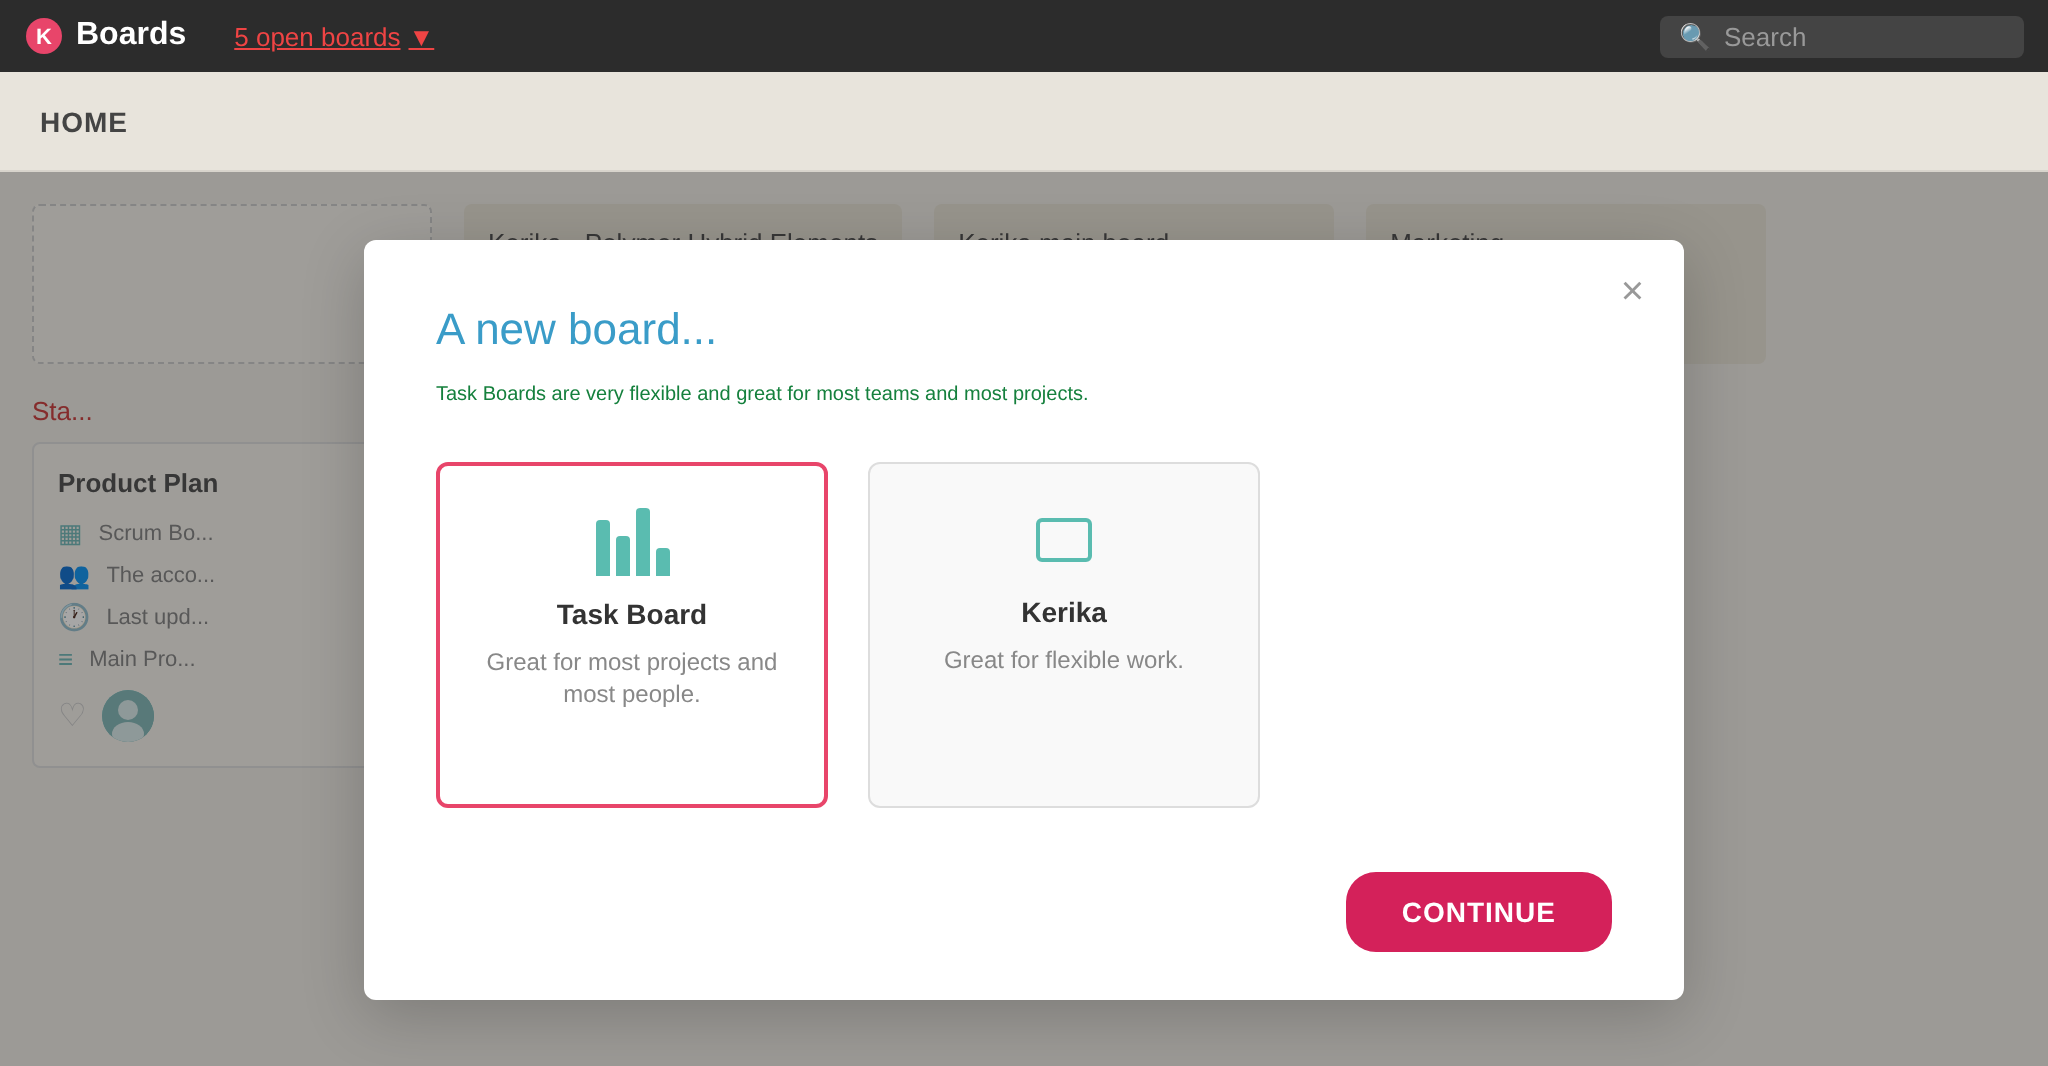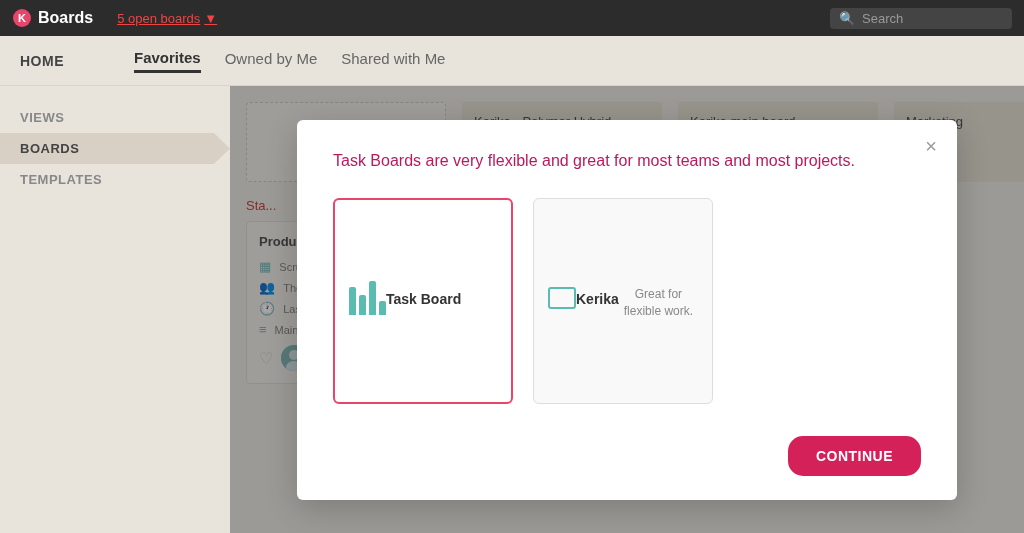--- a/index.html
+++ b/index.html
@@ -226,22 +226,22 @@
       display: flex;
       flex-direction: column;
     }
     .modal-title {
       font-size: 22px;
       color: #3a9cc8;
       font-weight: 400;
       margin-bottom: 14px;
     }
     .modal-desc {
-      font-size: 16px;
-      color: #be185d;
+      font-size: 10px;
+      color: #15803d;
       margin-bottom: 28px;
     }
     .modal-close {
       position: absolute;
       top: 16px;
       right: 20px;
       font-size: 20px;
       color: #999;
       cursor: pointer;
       background: none;
@@ -251,24 +251,24 @@
 
     .board-type-row {
       display: flex;
       gap: 20px;
       margin-bottom: 32px;
       flex: 1;
     }
     .board-type-card {
       border: 1px solid #ddd;
       border-radius: 6px;
-      width: 180px;
+      width: 196px;
       padding: 20px 14px 16px;
       display: flex;
-      flex-direction: row;
+      flex-direction: column;
       align-items: center;
       cursor: pointer;
       text-align: center;
       background: #f9f9f9;
       transition: border-color 0.15s;
     }
     .board-type-card.selected {
       border: 2px solid #e8456a;
       background: white;
     }
@@ -343,34 +343,24 @@
     <span>▼</span>
   </div>
   <div class="search-area">
     <span style="color:#aaa;font-size:13px;">🔍</span>
     <input type="text" placeholder="Search" style="">
   </div>
 </div>
 
 <div class="sub-nav">
   <span class="home-label">HOME</span>
-  <div class="tab-group">
-    <a class="tab active">Favorites</a>
-    <a class="tab">Owned by Me</a>
-    <a class="tab">Shared with Me</a>
-  </div>
 </div>
 
 <div class="main-area">
 
-  <div class="sidebar">
-    <div class="sidebar-item">VIEWS</div>
-    <div class="sidebar-item active">BOARDS</div>
-    <div class="sidebar-item">TEMPLATES</div>
-  </div>
 
   <div class="board-area">
 
     <div class="board-cards-row">
       <div class="board-card empty"></div>
       <div class="board-card">
         <span class="board-card-title">Kerika - Polymer Hybrid Elements</span>
       </div>
       <div class="board-card">
         <span class="board-card-title">Kerika main board</span>
@@ -408,34 +398,36 @@
             <circle cx="13" cy="10" r="5" fill="#fff" opacity="0.7"></circle>
             <ellipse cx="13" cy="22" rx="8" ry="6" fill="#fff" opacity="0.7"></ellipse>
           </svg>
         </div>
       </div>
     </div>
 
     <div class="overlay">
       <div class="modal">
         <button class="modal-close">×</button>
+        <h2 class="modal-title">A new board...</h2>
         <p class="modal-desc">Task Boards are very flexible and great for most teams and most projects.</p>
 
         <div class="board-type-row">
 
           <div class="board-type-card selected">
             <div class="board-type-icon">
               <div class="task-bars">
                 <span style="height:28px;background:#5abcb0;"></span>
                 <span style="height:20px;background:#5abcb0;"></span>
                 <span style="height:34px;background:#5abcb0;"></span>
                 <span style="height:14px;background:#5abcb0;"></span>
               </div>
             </div>
             <div class="board-type-name">Task Board</div>
+            <div class="board-type-desc">Great for most projects and most people.</div>
           </div>
 
 
           <div class="board-type-card">
             <div class="board-type-icon">
               <div class="canvas-icon"></div>
             </div>
             <div class="board-type-name">Kerika</div>
             <div class="board-type-desc">Great for flexible work.</div>
           </div>

